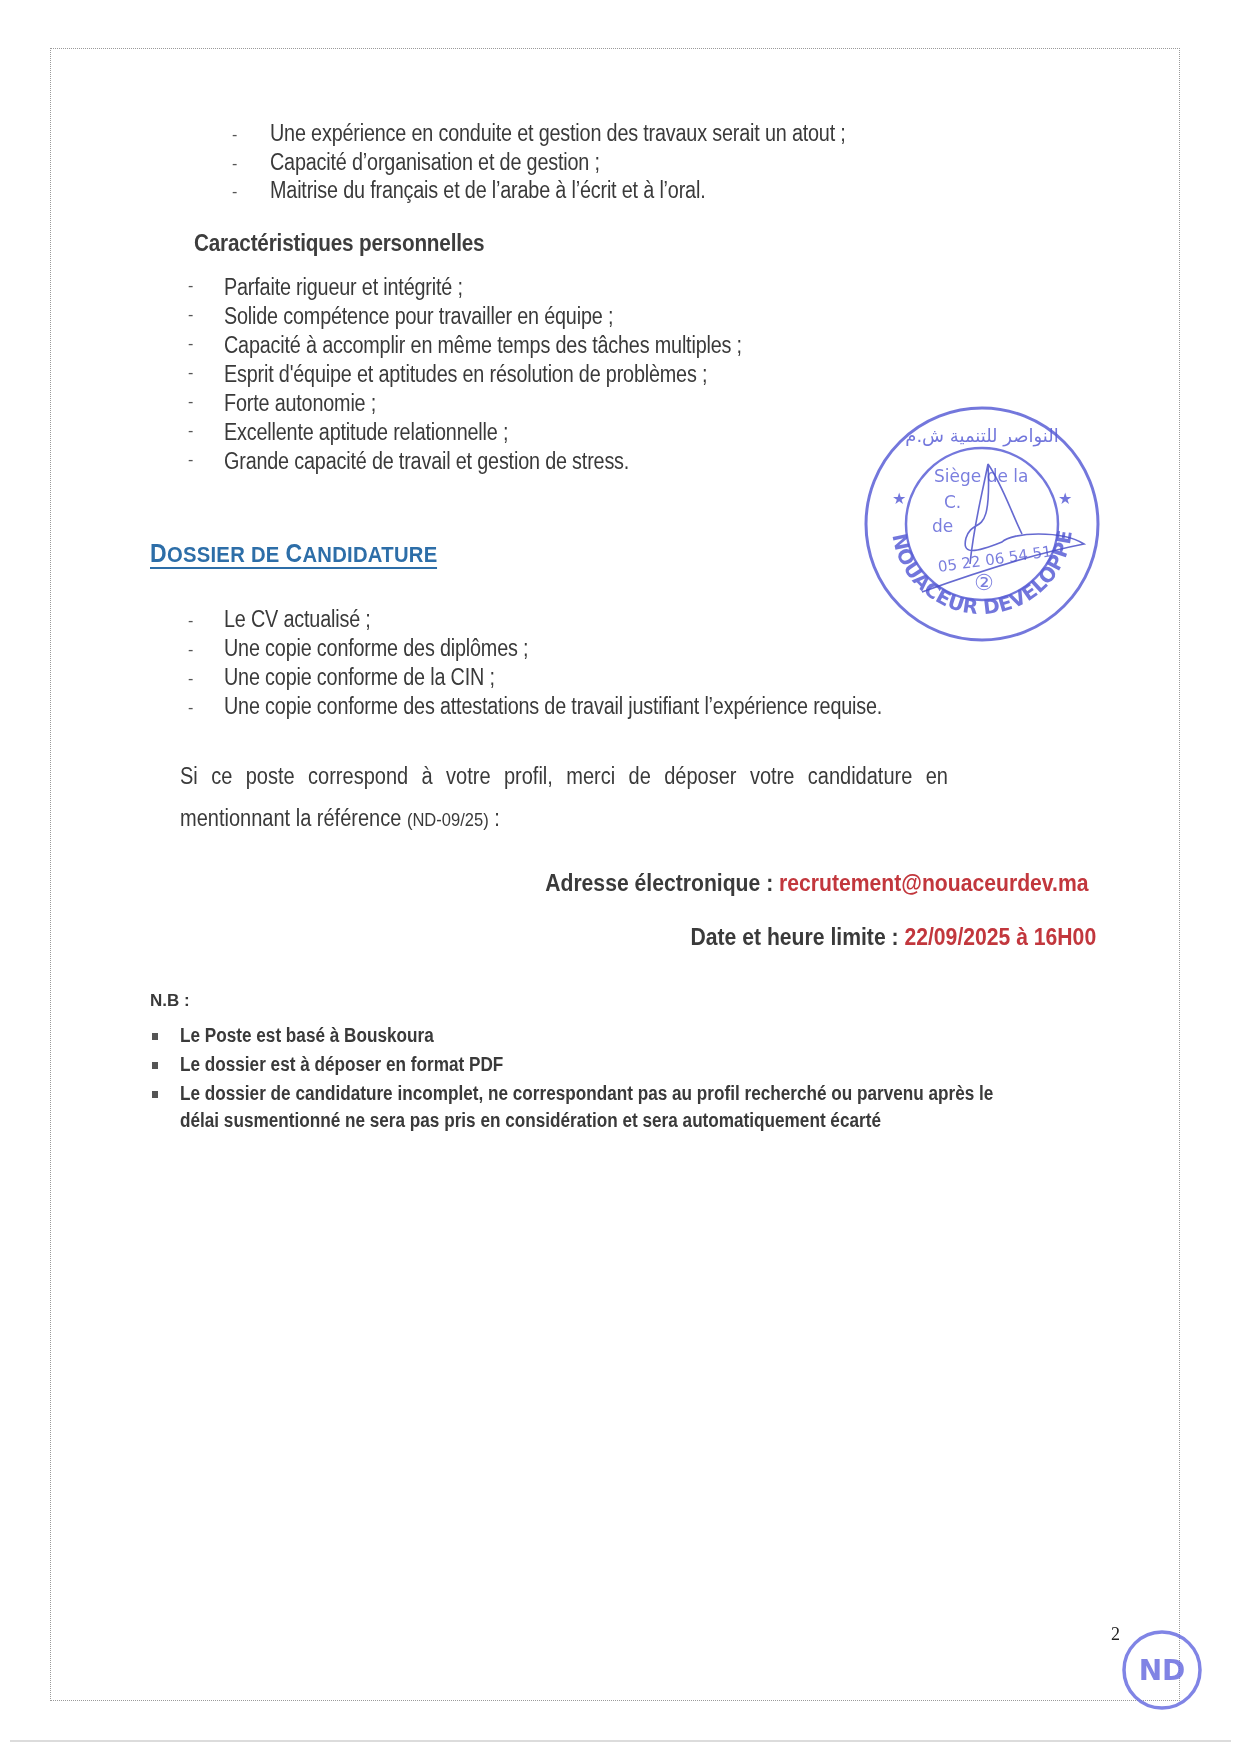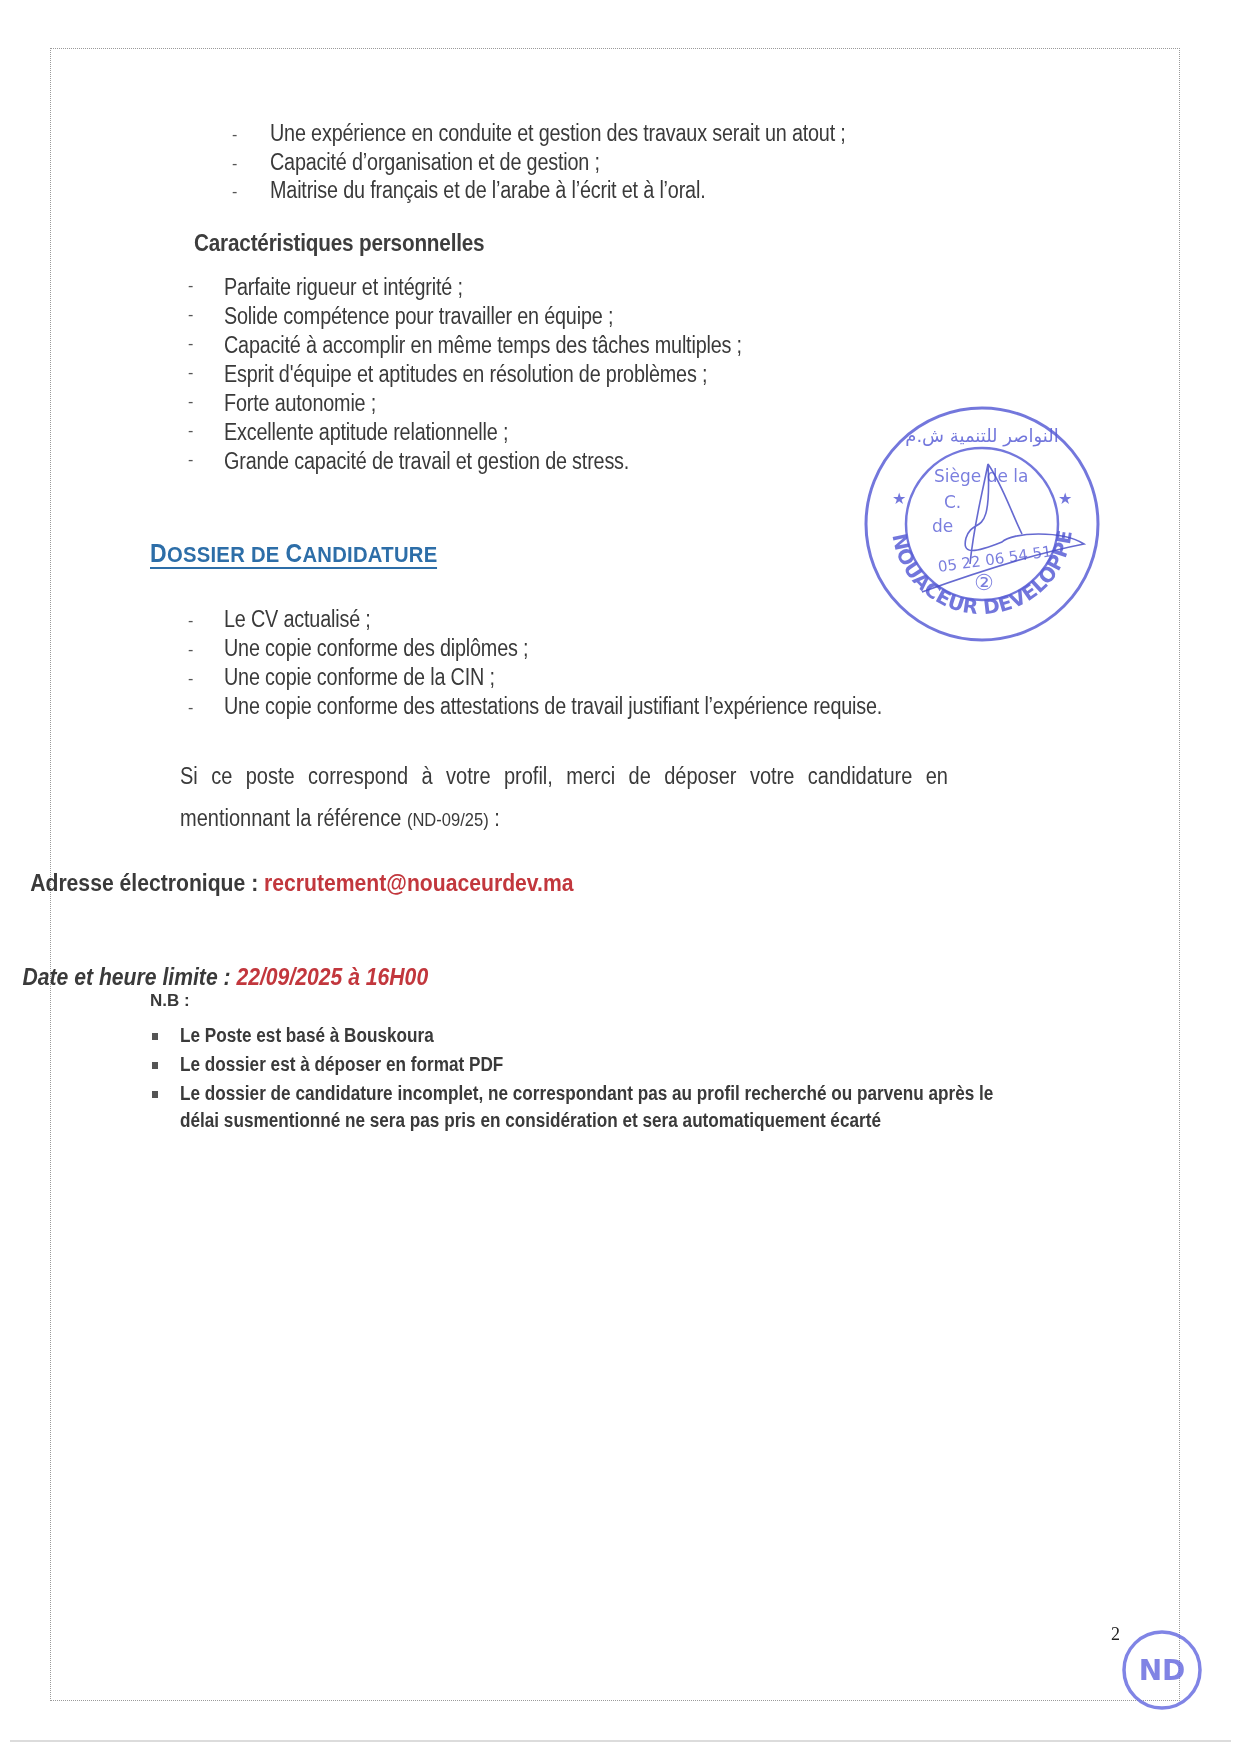--- a/index.html
+++ b/index.html
@@ -10,21 +10,21 @@
   .bottom-rule { position: absolute; left: 10px; right: 10px; top: 1740px; height: 2px; background: #dcdcdc; }
   .abs { position: absolute; }
   .line { position: absolute; font-size: 22.5px; line-height: 30px; white-space: nowrap; letter-spacing: -0.2px; }
   .narrow { font-family: "Liberation Sans", sans-serif; font-size: 23px; transform-origin: left top; transform: scaleX(0.86); }
   .dash { position: absolute; font-size: 16px; color: #555; }
   .heading { font-weight: bold; font-size: 23px; transform-origin: left top; transform: scaleX(0.9); color: #3d3d3d; }
   .section-title { position: absolute; left: 150px; top: 541px; font-weight: bold; color: #2d6ea8;
                    font-size: 22px; letter-spacing: 0.3px; border-bottom: 2px solid #2d6ea8; line-height: 24px;
                    transform-origin: left top; transform: scaleX(0.92); }
   .section-title .big { font-size: 25px; }
-  .center-line { position: absolute; left: 0; width: 1119px; text-align: left; font-weight: bold; font-size: 23.5px; }
+  .center-line { position: absolute; left: 0; width: 1119px; text-align: right; font-weight: bold; font-size: 23.5px; }
   .center-line .inner { display: inline-block; transform: scaleX(0.9); }
   .red { color: #c2373d; }
   .nb-title { position: absolute; left: 150px; top: 991px; font-weight: bold; font-size: 17px; color: #3a3a3a; }
   .nb-item { position: absolute; left: 180px; font-weight: bold; font-size: 19.5px; color: #3a3a3a;
              line-height: 27px; white-space: nowrap; transform-origin: left top; transform: scaleX(0.88); }
   .square { position: absolute; width: 6px; height: 7px; background: #555; }
   .page-number { position: absolute; left: 1111px; top: 1624px; font-family: "Liberation Serif", serif; font-size: 18px; color: #222; }
   .stamp { position: absolute; left: 862px; top: 404px; width: 240px; height: 240px; }
   .nd-stamp { position: absolute; left: 1120px; top: 1628px; width: 84px; height: 84px; }
 </style>
@@ -99,21 +99,21 @@
 </div>
 
 <div class="abs" style="left:180px; top:755px; width:1050px; font-size:23px; line-height:42px; white-space:nowrap; transform-origin:left top; transform:scaleX(0.87); word-spacing:9px;">Si ce poste correspond à votre profil, merci de déposer votre candidature en</div>
 <div class="abs" style="left:180px; top:797px; font-size:23px; line-height:42px; white-space:nowrap; transform-origin:left top; transform:scaleX(0.87);">
   <span>mentionnant la référence </span><span style="font-size:19px;">(ND-09/25)</span><span> :</span>
 </div>
 
 <div class="center-line" style="top:870px;">
   <span class="inner"><span>Adresse électronique : </span><span class="red">recrutement@nouaceurdev.ma</span></span>
 </div>
-<div class="center-line" style="top:964px;font-style:italic;">
+<div class="center-line" style="top:924px;">
   <span class="inner"><span>Date et heure limite : </span><span class="red">22/09/2025 à 16H00</span></span>
 </div>
 
 <div class="nb-title">N.B :</div>
 <div>
   <span class="square" style="left:152px; top:1033px;"></span>
   <div class="nb-item" style="top:1022px;">Le Poste est basé à Bouskoura</div>
   <span class="square" style="left:152px; top:1062px;"></span>
   <div class="nb-item" style="top:1051px;">Le dossier est à déposer en format PDF</div>
   <span class="square" style="left:152px; top:1091px;"></span>

